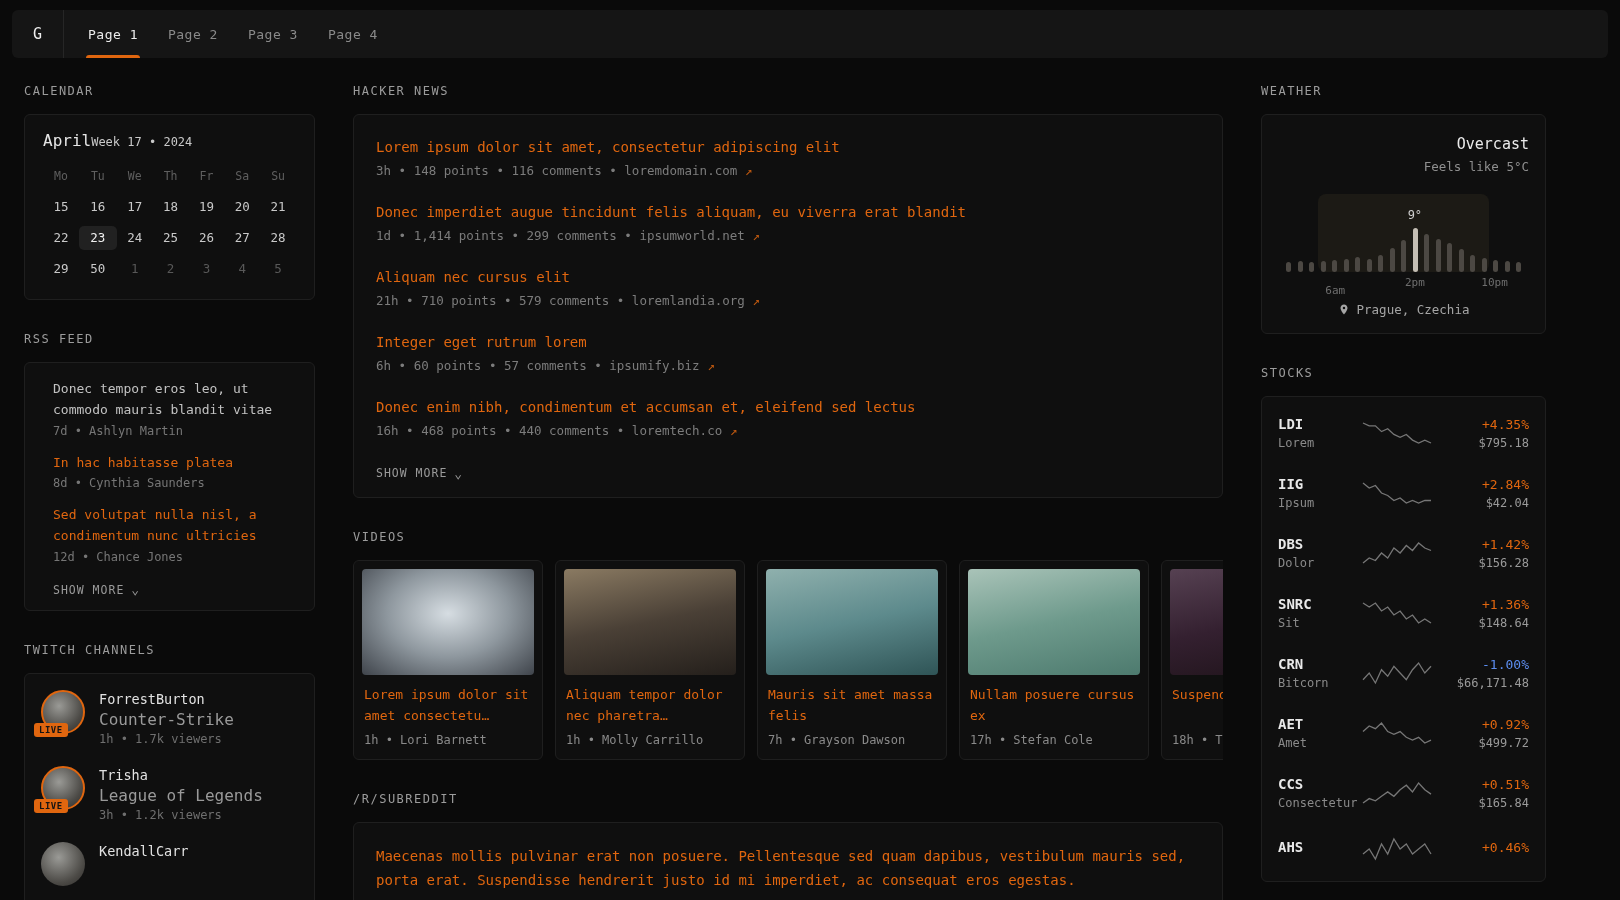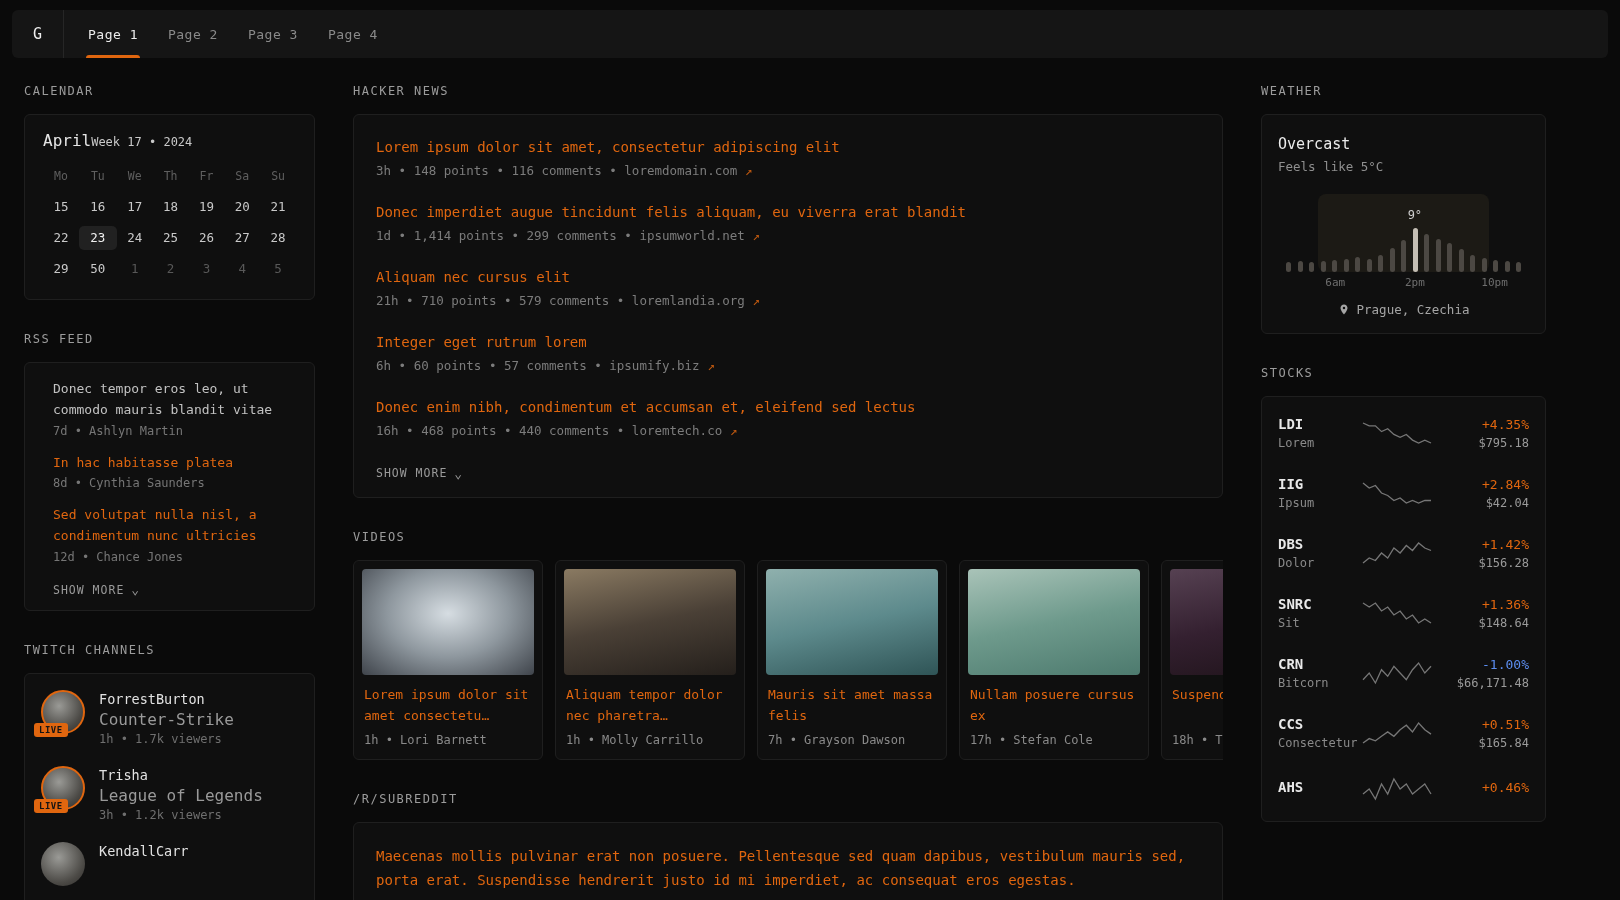--- a/index.html
+++ b/index.html
@@ -78,21 +78,21 @@
   
   .videos-row{display:flex;gap:12px;overflow:hidden}
   .video-card{flex:0 0 190px;background:#0f0f0f;border:1px solid #1f1f1f;
     border-radius:6px;padding:8px 8px 12px}
   .video-thumb{height:106px;border-radius:4px;background:#333;cursor:pointer}
   .video-title{font-size:13px;line-height:1.6;color:var(--accent);margin:10px 2px 0;
     cursor:pointer;min-height:42px}
   .video-meta{font-size:12px;color:#8a8a8a;margin:6px 2px 0}
 
   
-  .wx-card{padding:20px 16px 16px;text-align:left}
+  .wx-card{padding:20px 16px 16px;text-align:right}
   .wx-cond{font-size:15px;color:#ececec}
   .wx-feels{font-size:12.5px;color:#8f8f8f;margin-top:6px}
   .wx-chart{position:relative;height:98px;margin:18px 6px 2px}
   .wx-band{position:absolute;top:2px;bottom:18px;background:#1c1a15;border-radius:8px}
   .wx-bars{position:absolute;left:0;right:0;bottom:18px;display:flex;
     align-items:flex-end;justify-content:space-between;padding:0 2px}
   .wx-bar{width:5px;border-radius:3px;background:#4c4843}
   .wx-bar.current{background:#c4beb4}
   .wx-peak{position:absolute;font-size:12px;color:#cfcfcf;transform:translateX(-50%)}
   .wx-times{position:absolute;left:0;right:0;bottom:0;height:14px}
@@ -330,21 +330,21 @@
               <div class="wx-bar" style="height: 29px;"></div>
               <div class="wx-bar" style="height: 23px;"></div>
               <div class="wx-bar" style="height: 17px;"></div>
               <div class="wx-bar" style="height: 14px;"></div>
               <div class="wx-bar" style="height: 12px;"></div>
               <div class="wx-bar" style="height: 11px;"></div>
               <div class="wx-bar" style="height: 10px;"></div>
             </div>
           <div class="wx-peak" id="wx-peak" style="left: 54.7619%; bottom: 68px;">9°</div>
           <div class="wx-times" id="wx-times">
-              <span class="wx-time" style="left: 21.4286%;">6am</span>
+              <span class="wx-time" style="left: 21.4286%; margin-top: 8px;">6am</span>
               <span class="wx-time" style="left: 54.7619%;">2pm</span>
               <span class="wx-time" style="left: 88.0952%;">10pm</span>
             </div>
         </div>
         <div class="wx-loc">
           <svg viewBox="0 0 24 24" width="12" height="13">
               <path d="M12 2C8.1 2 5 5.1 5 9c0 5.2 7 13 7 13s7-7.8 7-13c0-3.9-3.1-7-7-7zm0 9.5A2.5 2.5 0 1 1 12 6.5a2.5 2.5 0 0 1 0 5z" fill="#a5a5a5"></path>
             </svg>
           <span>Prague, Czechia</span>
         </div>
@@ -425,20 +425,35 @@
                 <polyline points="2.0,19.7 8.2,13.0 14.4,23.0 20.5,9.7 26.7,16.3 32.9,6.3 39.1,13.0 45.3,19.7 51.5,9.7 57.6,3.0 63.8,13.0 70.0,6.3"></polyline>
               </svg>
             </div>
           <div class="stock-right">
               <div class="stock-change neg">-1.00%</div>
               <div class="stock-price">$66,171.48</div>
             </div>
         </div>
         <div class="stock-row">
           <div class="stock-left">
+              <div class="stock-ticker">AET</div>
+              <div class="stock-name">Amet</div>
+            </div>
+          <div class="stock-spark">
+              <svg class="spark" width="72" height="26">
+                <polyline points="2.0,11.6 8.2,5.9 14.4,8.7 20.5,3.0 26.7,11.6 32.9,14.4 39.1,11.6 45.3,17.3 51.5,20.1 57.6,17.3 63.8,23.0 70.0,20.1"></polyline>
+              </svg>
+            </div>
+          <div class="stock-right">
+              <div class="stock-change">+0.92%</div>
+              <div class="stock-price">$499.72</div>
+            </div>
+        </div>
+        <div class="stock-row">
+          <div class="stock-left">
               <div class="stock-ticker">CCS</div>
               <div class="stock-name">Consectetur</div>
             </div>
           <div class="stock-spark">
               <svg class="spark" width="72" height="26">
                 <polyline points="2.0,23.0 8.2,18.6 14.4,20.8 20.5,16.3 26.7,11.9 32.9,16.3 39.1,9.7 45.3,5.2 51.5,11.9 57.6,3.0 63.8,9.7 70.0,14.1"></polyline>
               </svg>
             </div>
           <div class="stock-right">
               <div class="stock-change">+0.51%</div>

